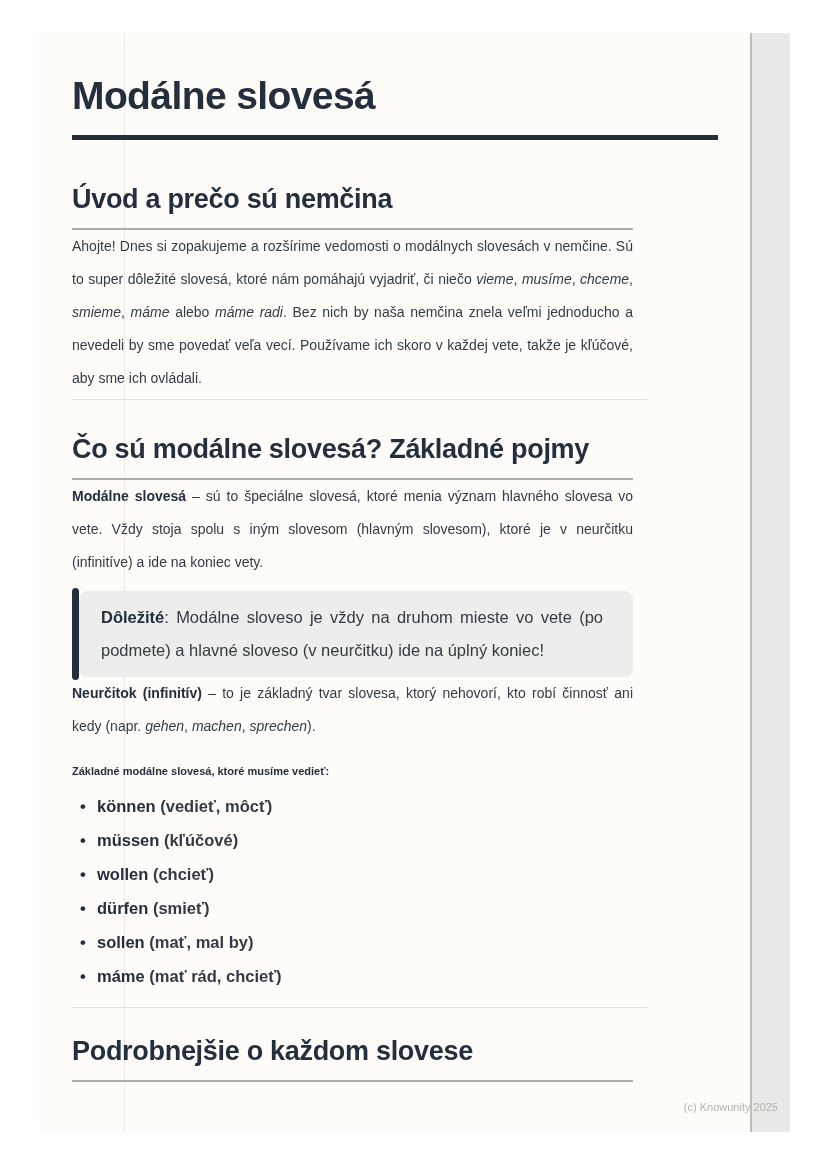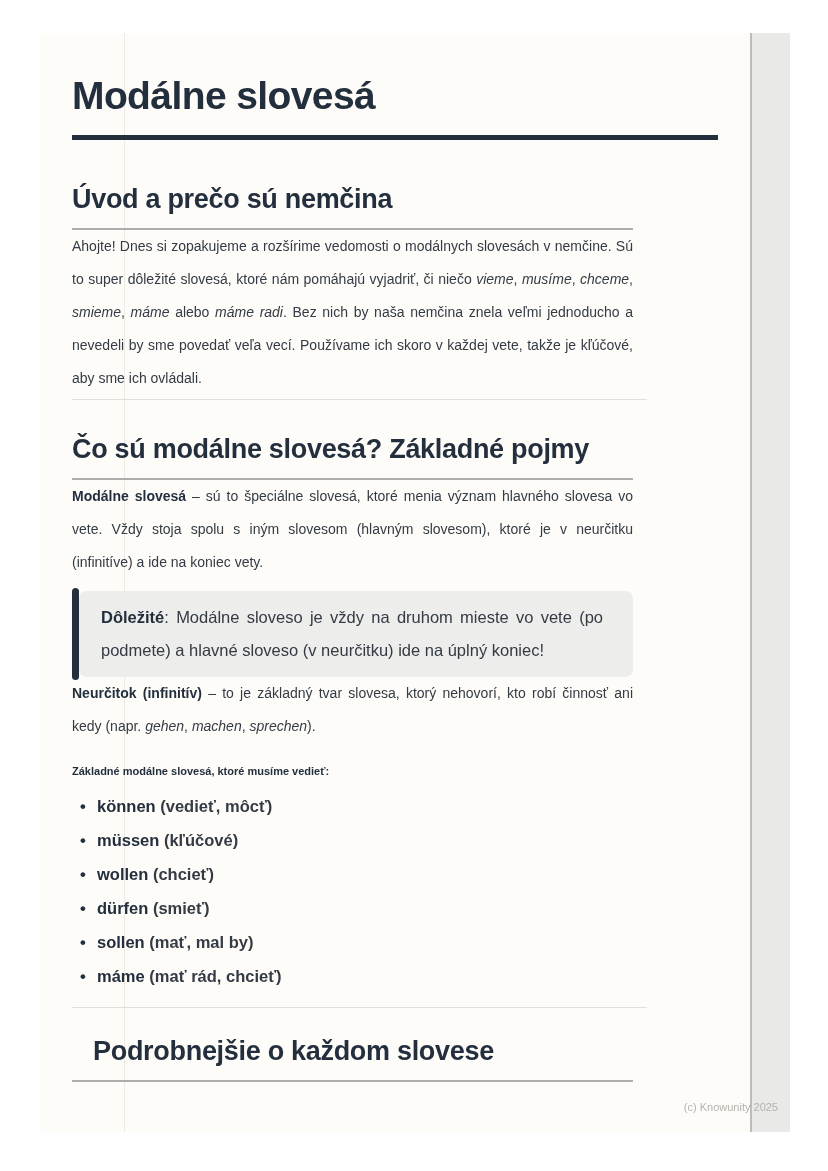--- a/index.html
+++ b/index.html
@@ -63,21 +63,21 @@
   h2{
     margin:0;
     font-size:27px;
     line-height:34px;
     font-weight:700;
     letter-spacing:-0.3px;
     color:var(--navy);
   }
   .h2-intro{margin-top:42px;}
   .h2-basics{margin-top:32px;}
-  .h2-details{margin-top:26px;margin-left:21px;}
+  .h2-details{margin-top:26px;}
   .h-rule{
     margin-top:12px;
     width:561px;height:2px;
     background:var(--hrule);
   }
   .divider{
     border:none;margin:0;
     width:575px;height:1px;
     background:var(--divider);
   }

